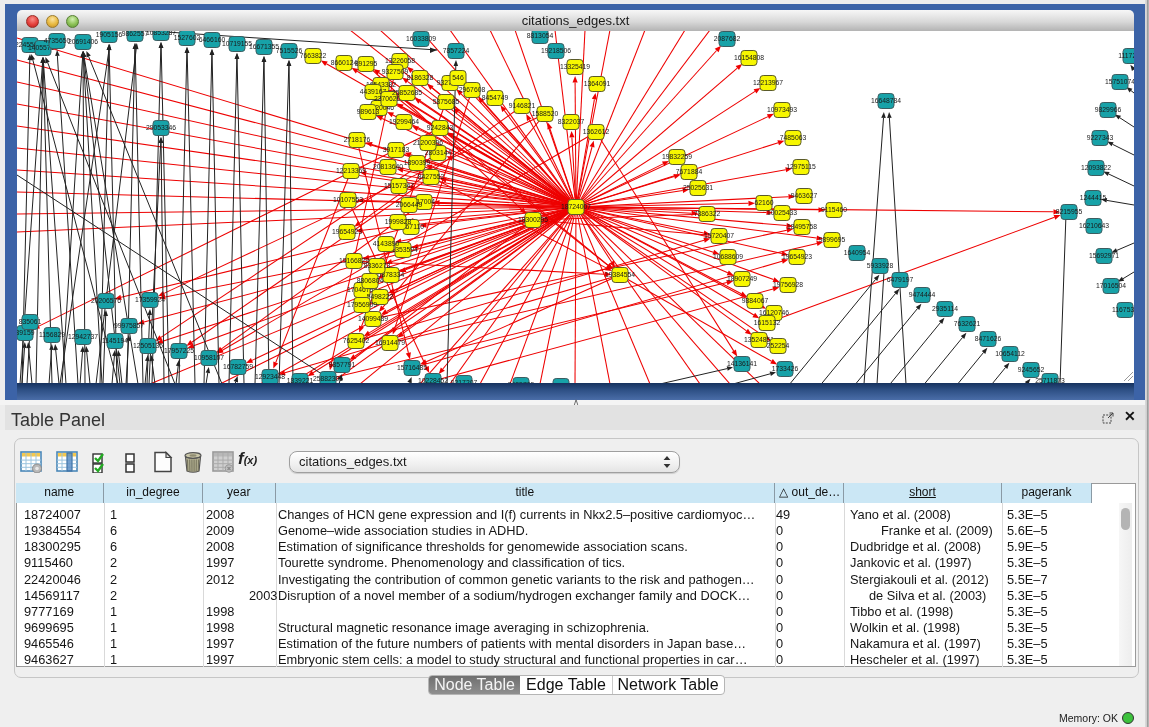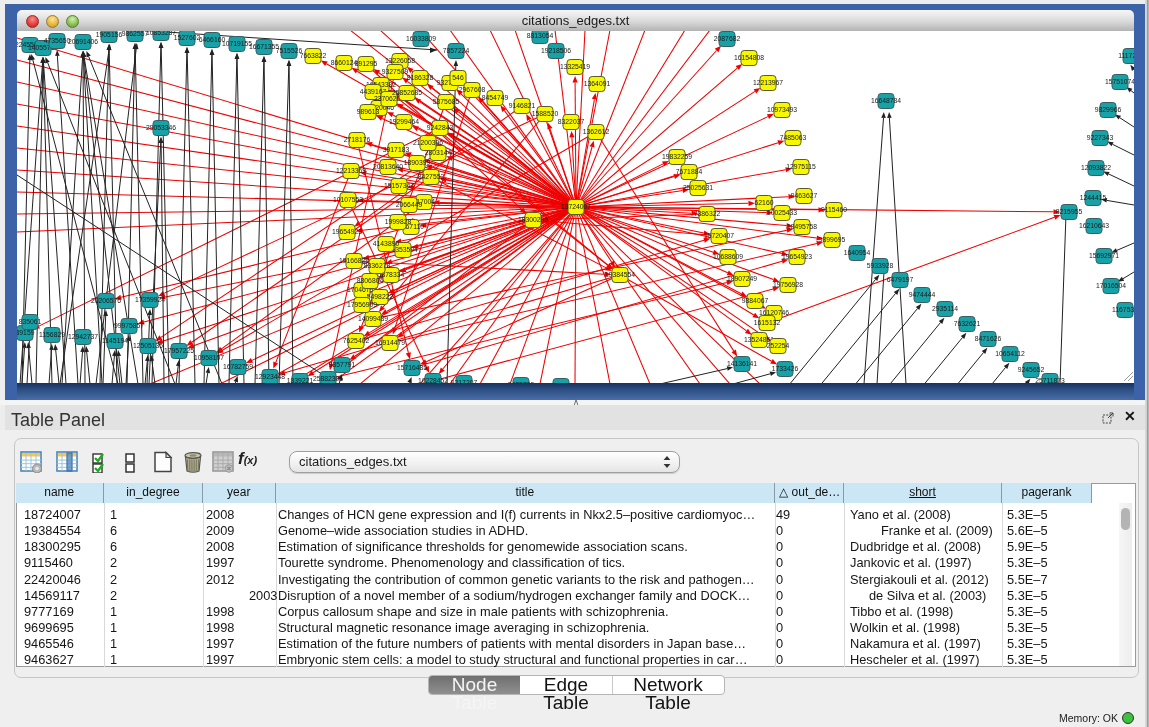--- a/index.html
+++ b/index.html
@@ -1188,21 +1188,20 @@
           <span style="position:absolute;left:206px;margin-left:43px;">2003</span>
           <span style="position:absolute;left:278px;">Disruption of a novel member of a sodium/hydrogen exchanger family and DOCK…</span>
           <span style="position:absolute;left:776px;">0</span>
           <span style="position:absolute;left:869px;">de Silva et al. (2003)</span>
           <span style="position:absolute;left:1007px;">5.3E–5</span>
         </div>
 <div style="position:absolute;left:0;top:603.9px;width:1120px;height:16.15px;">
           <span style="position:absolute;left:24px;">9777169</span>
           <span style="position:absolute;left:110px;">1</span>
           <span style="position:absolute;left:206px;">1998</span>
-          <span style="position:absolute;left:278px;">Corpus callosum shape and size in male patients with schizophrenia.</span>
           <span style="position:absolute;left:776px;">0</span>
           <span style="position:absolute;left:850px;">Tibbo et al. (1998)</span>
           <span style="position:absolute;left:1007px;">5.3E–5</span>
         </div>
 <div style="position:absolute;left:0;top:620.0px;width:1120px;height:16.15px;">
           <span style="position:absolute;left:24px;">9699695</span>
           <span style="position:absolute;left:110px;">1</span>
           <span style="position:absolute;left:206px;">1998</span>
           <span style="position:absolute;left:278px;">Structural magnetic resonance image averaging in schizophrenia.</span>
           <span style="position:absolute;left:776px;">0</span>
@@ -1226,21 +1225,21 @@
           <span style="position:absolute;left:776px;">0</span>
           <span style="position:absolute;left:850px;">Hescheler et al. (1997)</span>
           <span style="position:absolute;left:1007px;">5.3E–5</span>
         </div>
   </div>
 </div>
 
 <div class="abs" style="left:1119px;top:503px;width:13px;height:163px;background:linear-gradient(90deg,#f6f6f6,#ededed);"></div>
 <div class="abs" style="left:1121px;top:508px;width:9px;height:22px;background:#b4b4b4;border-radius:5px;"></div>
 
-<div class="abs" style="left:428px;top:675px;width:295px;height:18px;background:#fff;border:1px solid #b5b5b5;border-radius:4px;font-size:19px;">
+<div class="abs" style="left:428px;top:675px;width:295px;height:18px;background:#fff;border:1px solid #b5b5b5;border-radius:4px;font-size:16px;">
   <div class="abs" style="left:0;top:0;width:91px;height:18px;background:linear-gradient(#6f6f6f,#8f8f8f);border-radius:3px 0 0 3px;color:#f5f5f5;text-align:center;line-height:18px;">Node Table</div>
   <div class="abs" style="left:91px;top:0;width:92px;height:18px;color:#111;text-align:center;line-height:18px;border-right:1px solid #c9c9c9;">Edge Table</div>
   <div class="abs" style="left:184px;top:0;width:110px;height:18px;color:#111;text-align:center;line-height:18px;">Network Table</div>
 </div>
 
 <div class="abs" style="left:1059px;top:712px;font-size:10.5px;color:#222;">Memory: OK</div>
 <div class="abs" style="left:1122px;top:712px;width:10px;height:10px;border-radius:50%;background:#3cc13c;border:1px solid #333;"></div>
 
 </div>
 </body></html>

